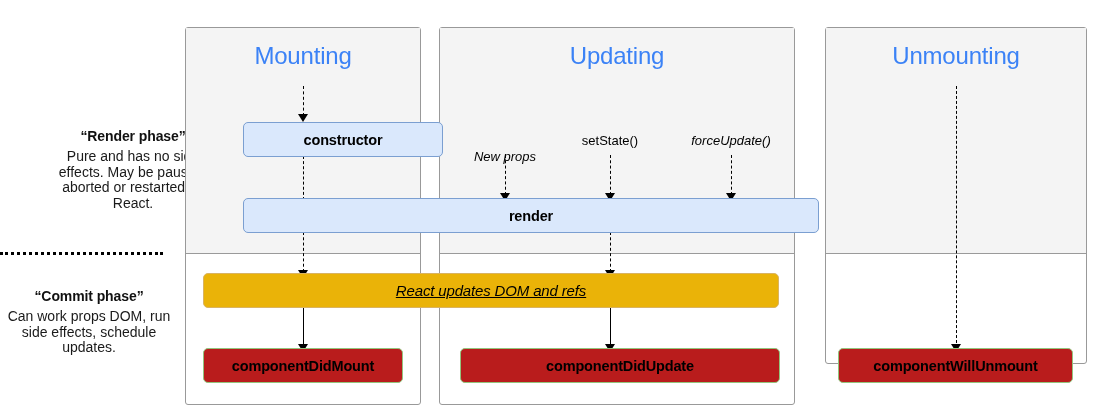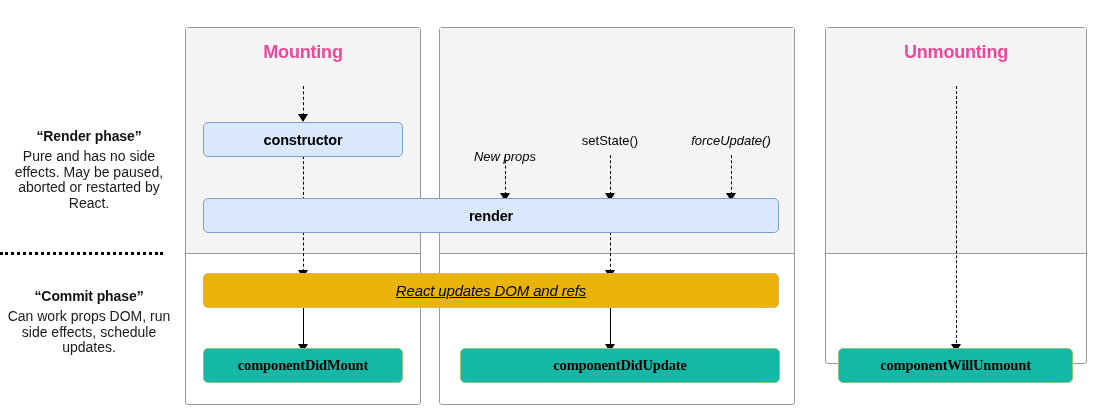--- a/index.html
+++ b/index.html
@@ -66,43 +66,43 @@
     background: #f4f4f4;
     border-bottom: 1px solid #9a9a9a;
     box-sizing: border-box;
   }
   .panel-title {
     position: absolute;
     left: 0;
     right: 0;
     top: 14px;
     text-align: center;
-    font-size: 18px;
-    font-weight: 700;
-    color: #ec4899;
+    font-size: 24px;
+    font-weight: 400;
+    color: #3b82f6;
     letter-spacing: -0.2px;
   }
 
   
   .node {
     position: absolute;
     box-sizing: border-box;
     border-radius: 5px;
     display: flex;
     align-items: center;
     justify-content: center;
     font-size: 14.5px;
     font-weight: bold;
     letter-spacing: -0.15px;
     color: #000000;
     z-index: 6;
   }
-  .node.blue   { background: #dae8fc; border: 1.4px solid #7b9fd1; }
+  .node.blue   { background: #dae8fc; border: 1.4px solid #7b9fd1; margin-left: 40px; }
   .node.yellow { background: #eab308; border: 1.4px solid #d9b362; text-decoration: underline; }
-  .node.green  { background: #14b8a6; border: 1.4px solid #93c47d; font-family: Liberation Serif, serif; }
+  .node.green  { background: #b91c1c; border: 1.4px solid #93c47d; }
   .node.italic { font-style: italic; font-weight: normal; font-size: 15px; }
 
   
   .trigger-label {
     position: absolute;
     text-align: center;
     font-size: 13px;
     color: #000000;
     white-space: nowrap;
     transform: translateX(-50%);
@@ -127,39 +127,40 @@
     border-top: 8px solid #000000;
     transform: translateX(-50%);
     z-index: 5;
   }
 </style>
 </head>
 <body>
 
 <div class="stage">
 
-  <div class="legend-block" style="top:128px;">
+  <div class="legend-block" style="top:128px;margin-left:44px;">
     <div class="legend-title">“Render phase”</div>
     <div class="legend-body">Pure and has no side effects. May be paused, aborted or restarted by React.</div>
   </div>
 
   <div class="phase-dotted-rule"></div>
 
   <div class="legend-block" style="top:288px;">
     <div class="legend-title">“Commit phase”</div>
     <div class="legend-body">Can work props DOM, run side effects, schedule updates.</div>
   </div>
 
   <div class="panel" style="left:185px; top:27px; width:236px; height:378px;">
     <div class="panel-top" style="height:226px;"></div>
     <div class="panel-title">Mounting</div>
   </div>
 
   <div class="panel" style="left:439px; top:27px; width:356px; height:378px;">
     <div class="panel-top" style="height:226px;"></div>
+    <div class="panel-title">Updating</div>
   </div>
 
   <div class="panel" style="left:825px; top:27px; width:262px; height:337px;">
     <div class="panel-top" style="height:226px;"></div>
     <div class="panel-title">Unmounting</div>
   </div>
 
   <div class="edge dashed" style="left:303px; top:86px;  height:30px;"></div>
   <div class="arrowhead" style="left:303px; top:114px;"></div>
 

